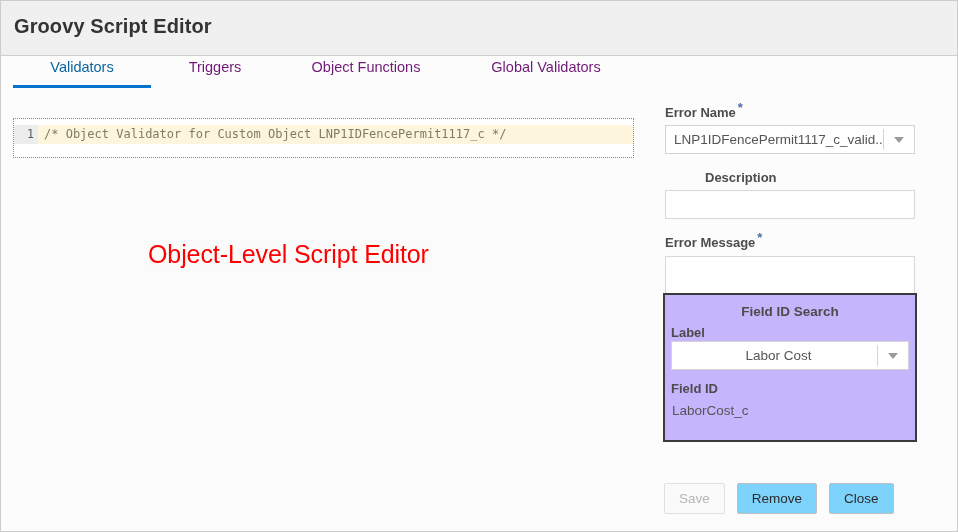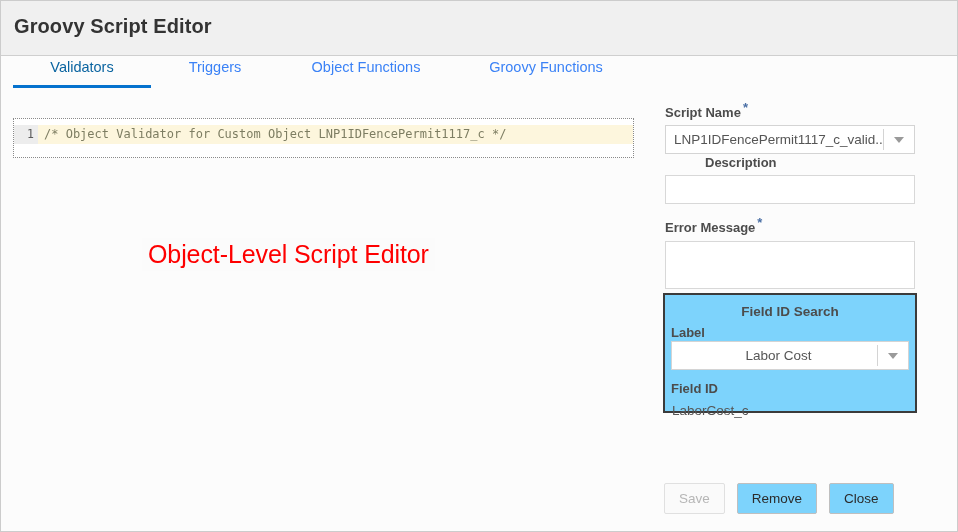--- a/index.html
+++ b/index.html
@@ -48,21 +48,21 @@
     position: absolute;
     left: 0;
     top: 40px;
     width: 958px;
     height: 46px;
   }
   .tab {
     position: absolute;
     top: 18px;
     font-size: 14.5px;
-    color: #3b82f6;
+    color: #701a75;
     white-space: nowrap;
     cursor: pointer;
     text-align: center;
   }
   .tab.is-active { color: #0a64a0; }
   .tab-underline {
     position: absolute;
     left: 12px;
     top: 44px;
     width: 138px;
@@ -206,23 +206,23 @@
   }
   .text-input { height: 29px; }
   .text-area  { height: 48px; }
 
   
   .fid-panel {
     position: absolute;
     left: 662px;
     top: 292px;
     width: 254px;
-    height: 120px;
-    box-sizing: border-box;
-    background: #7dd3fc;
+    height: 149px;
+    box-sizing: border-box;
+    background: #c4b5fd;
     border: 2px solid #3b3b3b;
   }
   .fid-title {
     text-align: center;
     font-size: 13.5px;
     font-weight: bold;
     color: #4c4c4c;
     margin-top: 9px;
   }
   .fid-body { padding: 0 6px; }
@@ -267,47 +267,47 @@
 <div class="app-window">
 
   <div class="title-bar">
     <div class="app-title">Groovy Script Editor</div>
   </div>
 
   <div class="tab-strip">
     <div class="tab is-active" style="left:12px;width:138px;">Validators</div>
     <div class="tab" style="left:155px;width:118px;">Triggers</div>
     <div class="tab" style="left:290px;width:150px;">Object Functions</div>
-    <div class="tab" style="left:470px;width:150px;">Groovy Functions</div>
+    <div class="tab" style="left:470px;width:150px;">Global Validators</div>
     <div class="tab-underline"></div>
   </div>
 
   <div class="code-editor">
     <div class="code-line">
       <div class="code-gutter">1</div>
       <div class="code-text">/* Object Validator for Custom Object LNP1IDFencePermit1117_c */</div>
     </div>
   </div>
 
   <div class="annotation">Object-Level Script Editor</div>
 
   <div class="side-panel">
 
     <div class="field-label">
-      <span>Script Name</span><span class="req-star">*</span>
+      <span>Error Name</span><span class="req-star">*</span>
     </div>
     <div class="combo" style="width:250px;margin-top:4px;">
       <div class="combo-value">LNP1IDFencePermit1117_c_valid...</div>
       <div class="combo-sep"></div>
       <div class="combo-arrow">
           <i></i>
         </div>
     </div>
 
-    <div class="field-label" style="margin-top:1px;padding-left:40px;">Description</div>
+    <div class="field-label" style="margin-top:16px;padding-left:40px;">Description</div>
     <input class="text-input" type="text" style="margin-top: 4px;" value="">
 
     <div class="field-label" style="margin-top:12px;">
       <span>Error Message</span><span class="req-star">*</span>
     </div>
     <textarea class="text-area" style="margin-top: 4px;"></textarea>
   </div>
 
   <div class="fid-panel">
     <div class="fid-title">Field ID Search</div>

